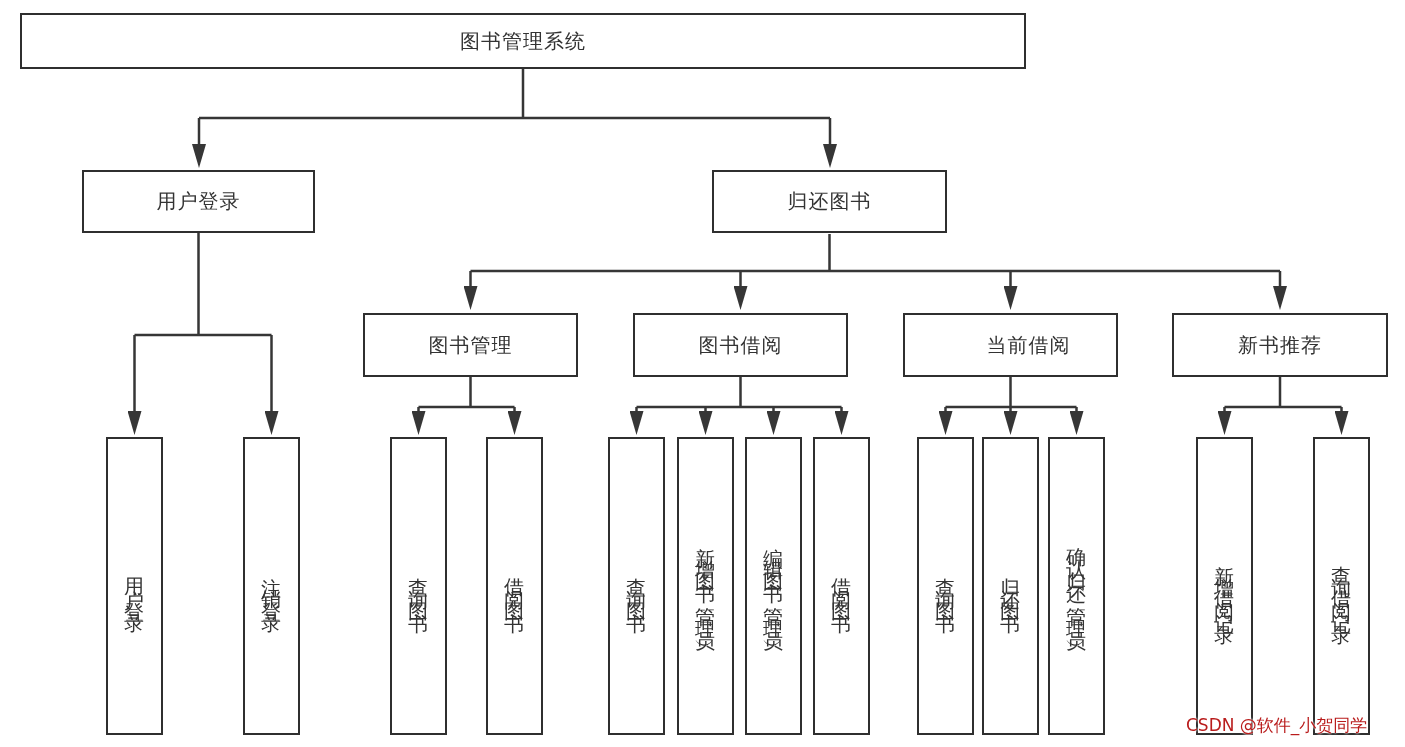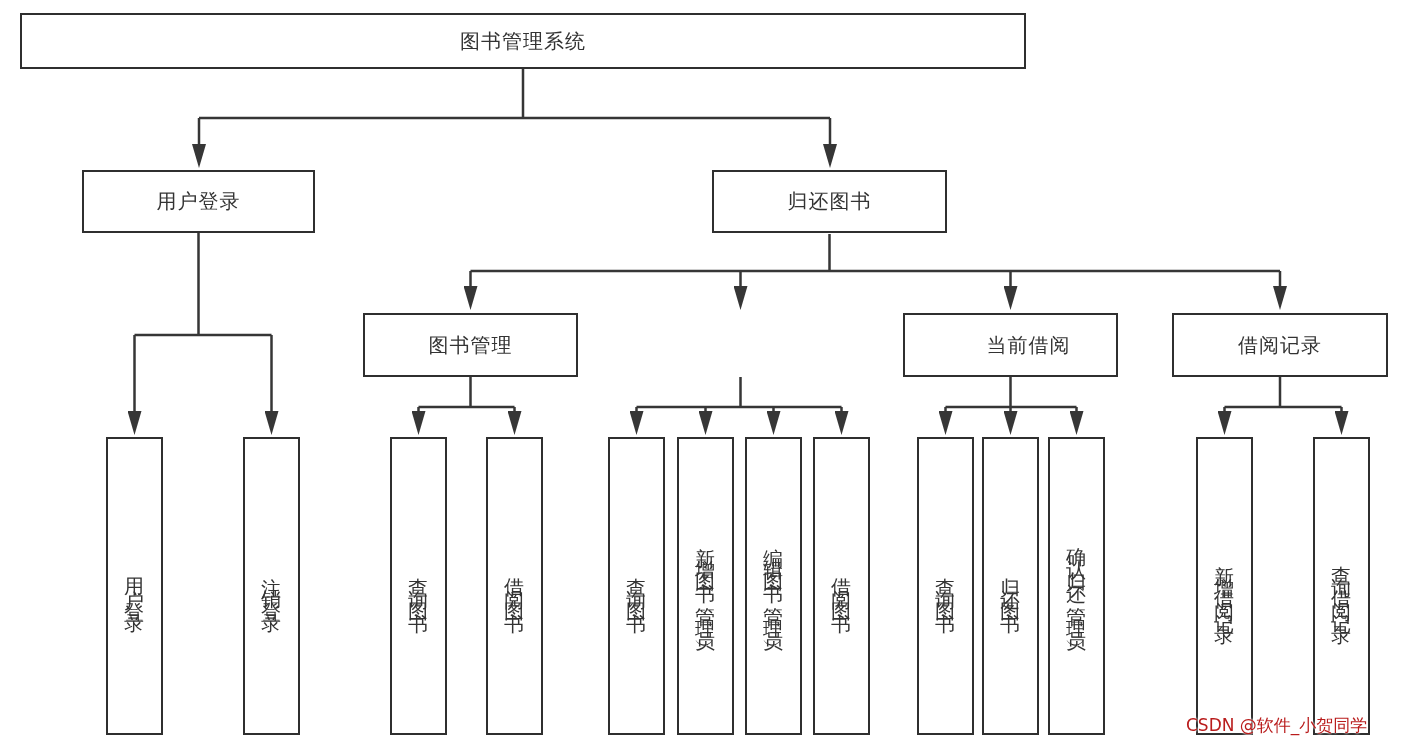--- a/index.html
+++ b/index.html
@@ -122,25 +122,28 @@
   <div class="box h-box" style="left:82px; top:170px; width:233px; height:63px;">
     <span>用户登录</span>
   </div>
   <div class="box h-box" style="left:712px; top:170px; width:235px; height:63px;">
     <span>归还图书</span>
   </div>
 
   <div class="box h-box" style="left:363px; top:313px; width:215px; height:64px;">
     <span>图书管理</span>
   </div>
+  <div class="box h-box" style="left:633px; top:313px; width:215px; height:64px;">
+    <span>图书借阅</span>
+  </div>
   <div class="box h-box" style="left:903px; top:313px; width:215px; height:64px;padding-left:36px;">
     <span>当前借阅</span>
   </div>
   <div class="box h-box" style="left:1172px; top:313px; width:216px; height:64px;">
-    <span>借阅记录</span>
+    <span>新书推荐</span>
   </div>
 
   <div class="box v-box" style="left:106px; top:437px; width:57px; height:298px;">
     <span>用户登录</span>
   </div>
   <div class="box v-box" style="left:243px; top:437px; width:57px; height:298px;">
     <span>注销登录</span>
   </div>
 
   <div class="box v-box" style="left:390px; top:437px; width:57px; height:298px;">

